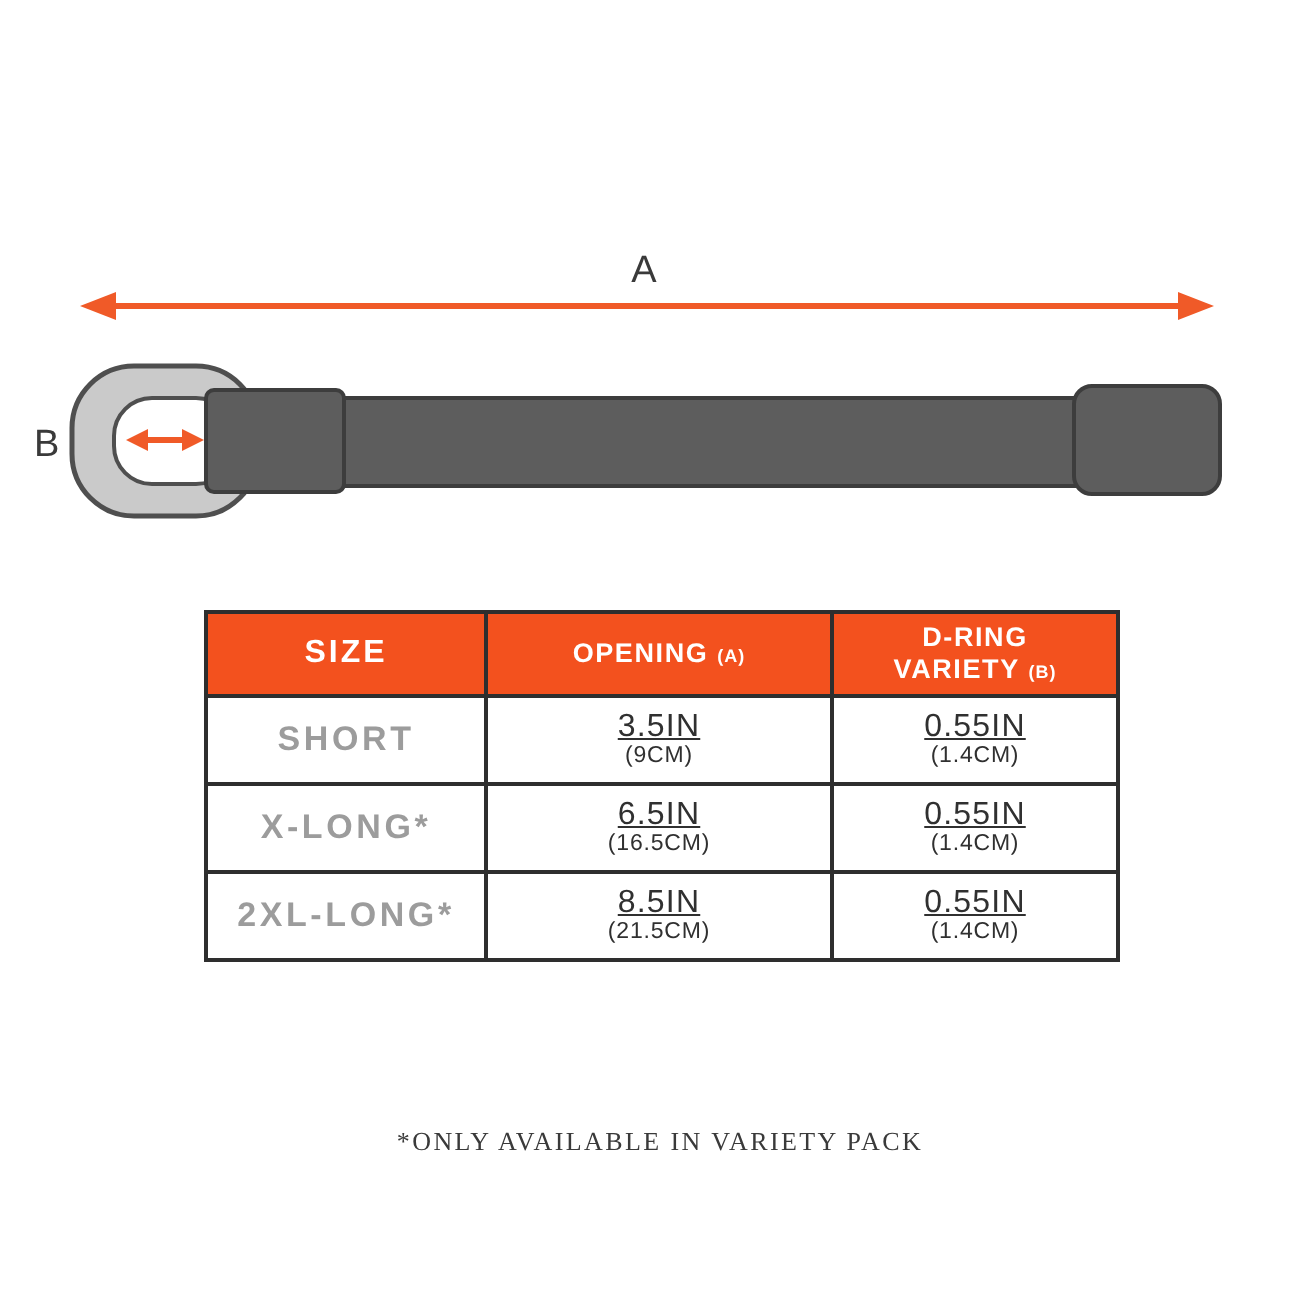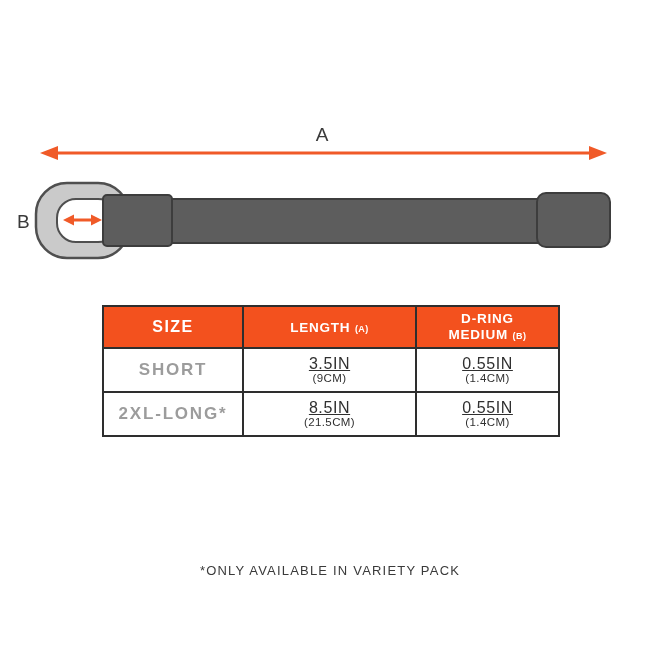--- a/index.html
+++ b/index.html
@@ -92,20 +92,21 @@
   .footnote {
     position: absolute;
     left: 102px;
     top: 563px;
     width: 456px;
     text-align: center;
     font-size: 13px;
     color: #3a3a3a;
     letter-spacing: 1.2px;
     white-space: nowrap;
+    font-family: Liberation Serif, serif;
   }
 </style>
 </head>
 <body>
 
 <div class="canvas">
 
   <svg class="diagram-svg" width="650" height="300" viewBox="0 0 650 300">
 
     <text class="dim-label" x="322" y="141" text-anchor="middle">A</text>
@@ -141,27 +142,27 @@
       <col style="width:140px">
       <col style="width:173px">
       <col style="width:143px">
     </colgroup>
     <thead>
       <tr>
         <th>
           <span class="th-size">SIZE</span>
         </th>
         <th>
-          <span class="th-main">LENGTH</span>
+          <span class="th-main">OPENING</span>
           <span class="th-sub">(A)</span>
         </th>
         <th>
           <div class="th-main">D-RING</div>
           <div class="th-main">
-            <span>MEDIUM</span>
+            <span>VARIETY</span>
             <span class="th-sub">(B)</span>
           </div>
         </th>
       </tr>
     </thead>
     <tbody>
     <tr>
       <td>
         <span class="cell-size">SHORT</span>
       </td>
@@ -170,20 +171,33 @@
         <div class="cell-sub">(9CM)</div>
       </td>
       <td>
         <div class="cell-val">0.55IN</div>
         <div class="cell-sub">(1.4CM)</div>
       </td>
     </tr>
 
 
 
+    <tr>
+      <td>
+        <span class="cell-size">X-LONG*</span>
+      </td>
+      <td>
+        <div class="cell-val">6.5IN</div>
+        <div class="cell-sub">(16.5CM)</div>
+      </td>
+      <td>
+        <div class="cell-val">0.55IN</div>
+        <div class="cell-sub">(1.4CM)</div>
+      </td>
+    </tr>
 
     <tr>
       <td>
         <span class="cell-size">2XL-LONG*</span>
       </td>
       <td>
         <div class="cell-val">8.5IN</div>
         <div class="cell-sub">(21.5CM)</div>
       </td>
       <td>

